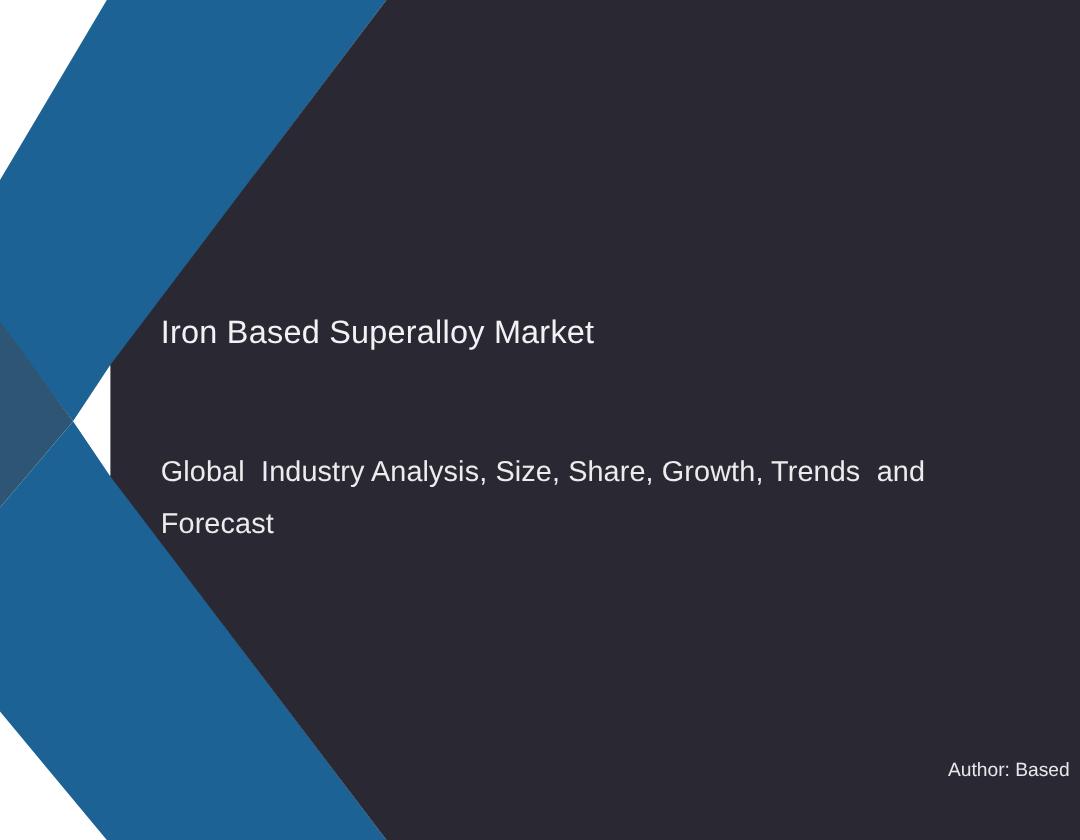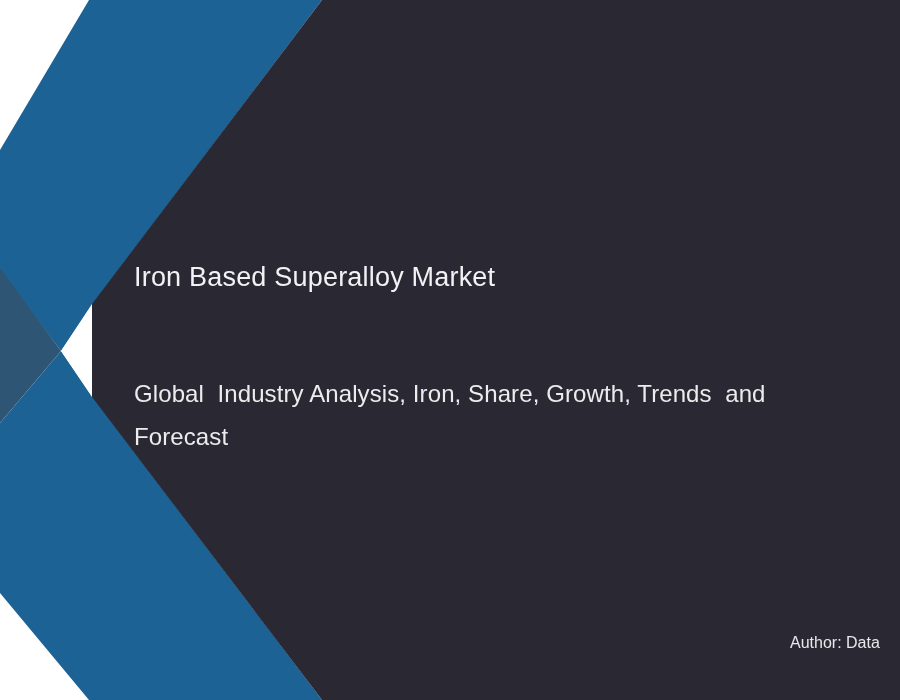--- a/index.html
+++ b/index.html
@@ -82,18 +82,18 @@
     <polygon fill="#1d6295" points="89,0 322,0 92,305 61,351 0,270 0,150"></polygon>
     <polygon fill="#2e5573" points="0,268 61,351 0,423"></polygon>
     <polygon fill="#1d6295" points="61,351 92,396 322,700 89,700 0,593 0,423"></polygon>
     <polygon fill="#ffffff" points="61,351 92,304 92,397"></polygon>
     <polygon fill="#2a2833" points="322,0 900,0 900,700 322,700 92,397 92,304"></polygon>
   </svg>
 
   <div class="content-layer">
     <div class="slide-title">Iron Based Superalloy Market</div>
 
-    <div class="slide-subtitle">Global  Industry Analysis, Iron, Share, Growth, Trends  and Forecast</div>
+    <div class="slide-subtitle">Global  Industry Analysis, Size, Share, Growth, Trends  and Forecast</div>
 
-    <div class="slide-author">Author: Data</div>
+    <div class="slide-author">Author: Based</div>
   </div>
 
 </div>
 
 </body></html>

